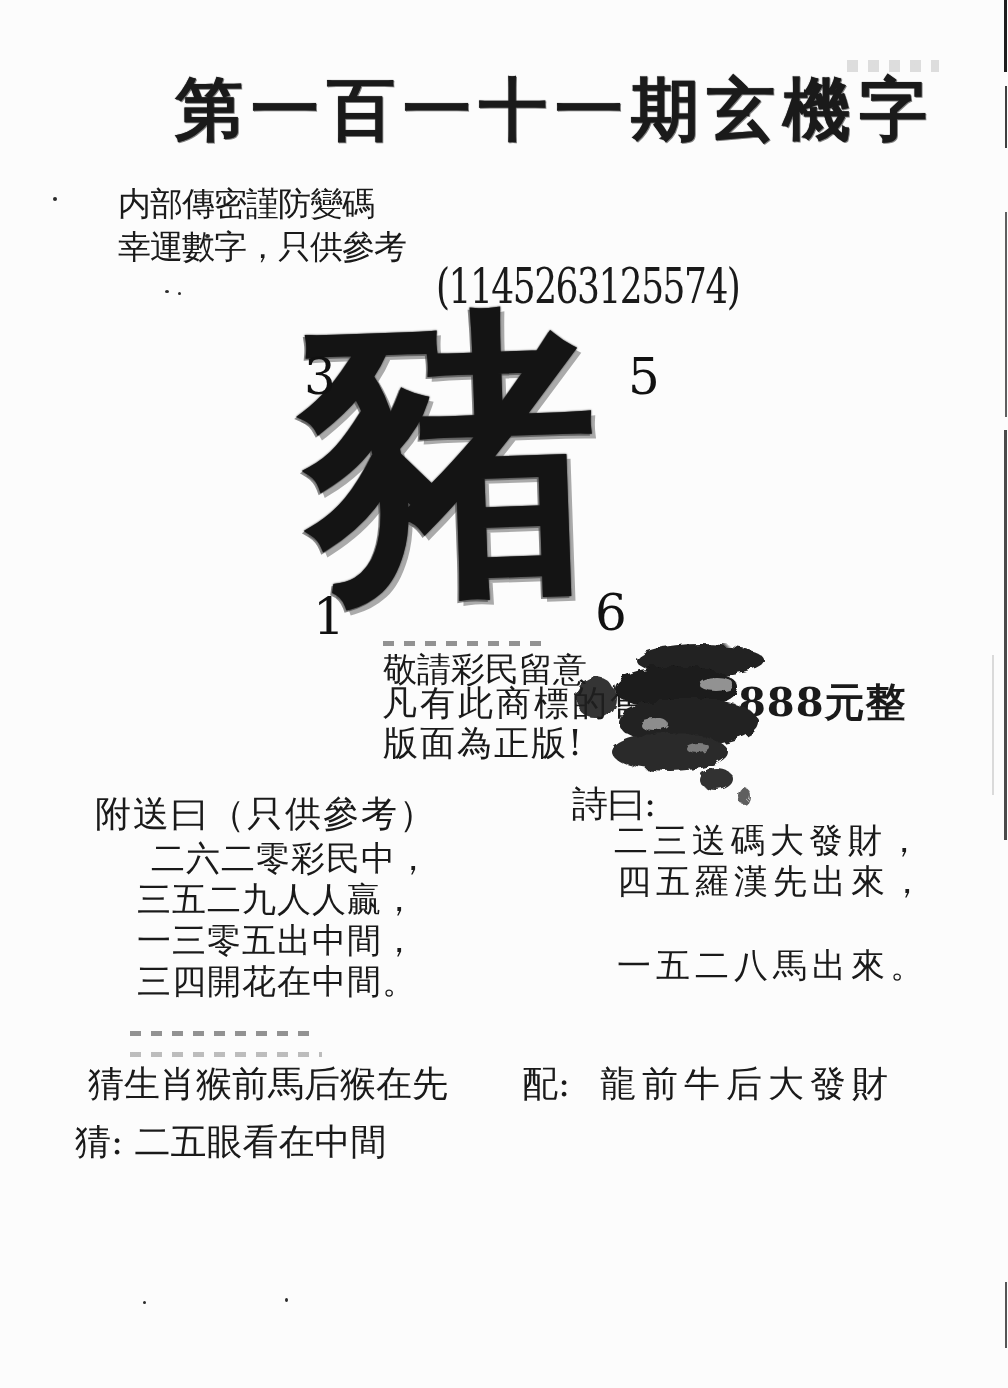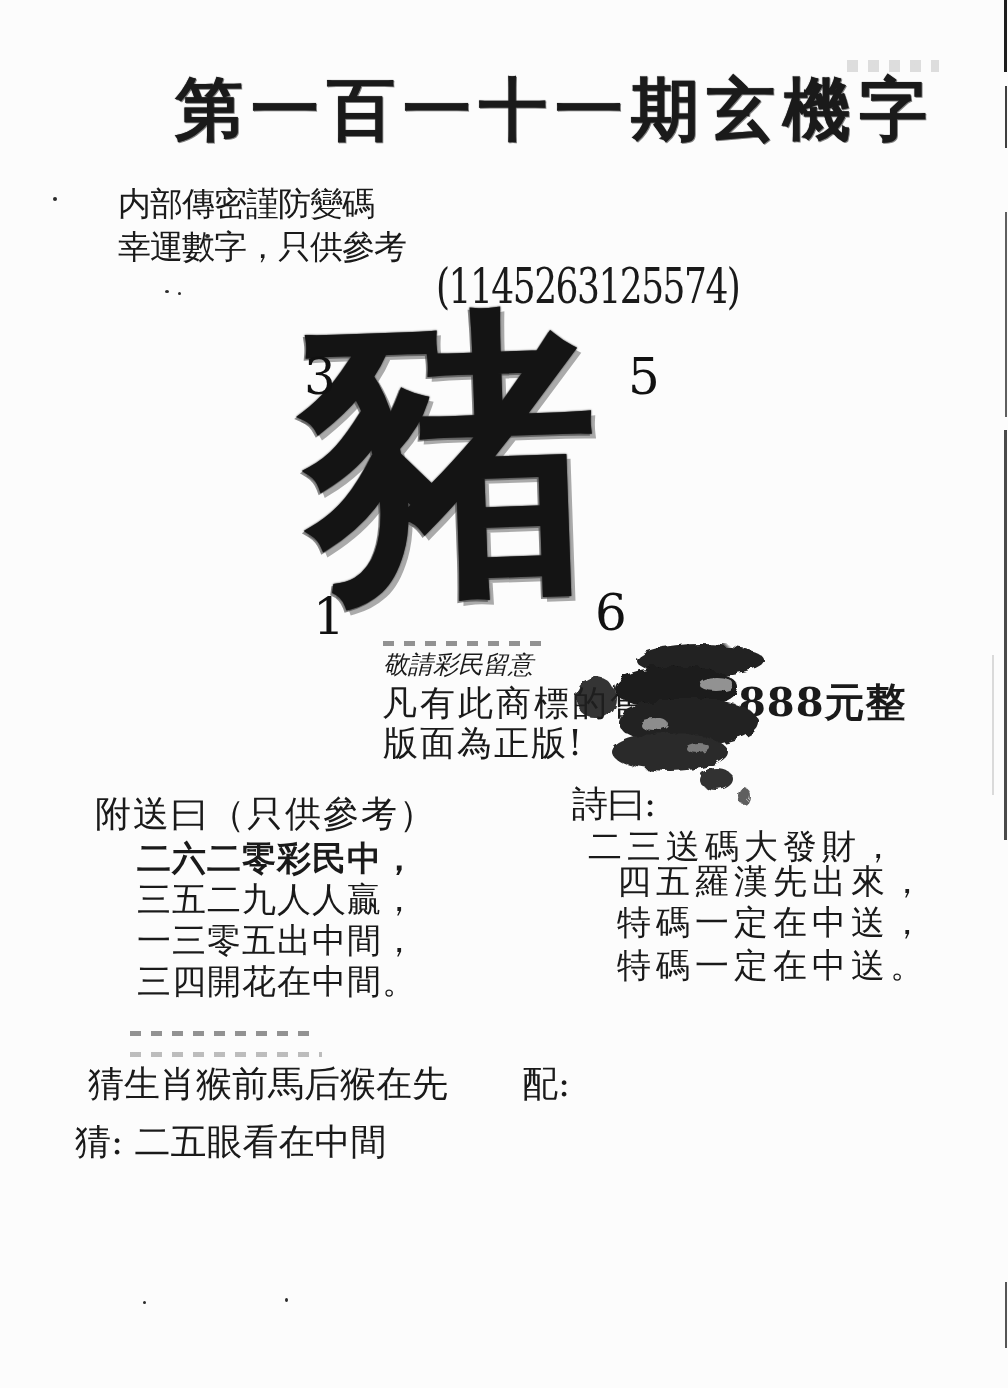--- a/index.html
+++ b/index.html
@@ -23,21 +23,21 @@
     font-size:48px;letter-spacing:-2px;
     transform:scaleX(.75);transform-origin:left top;
   }
   .bigchar{
     font-size:300px;font-weight:bold;line-height:.95;
     color:#141414;
     transform:rotate(-2deg);
     text-shadow:4px 5px 0 rgba(70,70,70,.45), -2px 2px 0 rgba(50,50,50,.55), 0 0 2px #000;
   }
   .cornernum{font-size:50px;color:#111;}
-  .notice{font-size:25px;font-style:italic;}
+  .notice{font-size:34px;}
   .notice2{font-size:35px;letter-spacing:3px;}
   .price{font-size:40px;letter-spacing:1px;font-weight:700;}
   .poemtitle{font-size:36px;letter-spacing:2px;}
   .poemline-l{font-size:34px;letter-spacing:1px;}
   .poemline-r{font-size:34px;letter-spacing:5px;}
   .guess{font-size:36px;}
   .footer{font-size:37px;letter-spacing:4px;}
   .speck{position:absolute;background:#2a2a2a;border-radius:50%;}
   .dashrow{
     position:absolute;height:5px;opacity:.75;
@@ -89,33 +89,33 @@
       <ellipse cx="158" cy="143" rx="17" ry="11" fill="#303030"></ellipse>
       <ellipse cx="186" cy="160" rx="6" ry="9" fill="#3a3a3a" opacity="0.8"></ellipse>
 
       <ellipse cx="158" cy="48" rx="17" ry="7" fill="#f6f6f6" opacity="0.55"></ellipse>
       <ellipse cx="96" cy="88" rx="14" ry="6" fill="#f6f6f6" opacity="0.5"></ellipse>
       <ellipse cx="140" cy="112" rx="12" ry="5" fill="#f6f6f6" opacity="0.4"></ellipse>
     </g>
   </svg>
 
   <div class="abs cjk poemtitle" style="left:95px;top:796px;">附送曰（只供參考）</div>
-  <div class="abs cjk poemline-l" style="left:137px;top:841px;font-weight:bold;">二六二零彩民中，</div>
+  <div class="abs cjk poemline-l" style="left:151px;top:841px;">二六二零彩民中，</div>
   <div class="abs cjk poemline-l" style="left:137px;top:882px;">三五二九人人贏，</div>
   <div class="abs cjk poemline-l" style="left:137px;top:923px;">一三零五出中間，</div>
   <div class="abs cjk poemline-l" style="left:137px;top:964px;">三四開花在中間。</div>
 
   <div class="abs cjk poemtitle" style="left:572px;top:786px;letter-spacing:0;">詩曰:</div>
-  <div class="abs cjk poemline-r" style="left:588px;top:823px;margin-top:6px;">二三送碼大發財，</div>
+  <div class="abs cjk poemline-r" style="left:614px;top:823px;">二三送碼大發財，</div>
   <div class="abs cjk poemline-r" style="left:617px;top:864px;">四五羅漢先出來，</div>
-  <div class="abs cjk poemline-r" style="left:617px;top:905px;">特碼一定在中送，</div>
-  <div class="abs cjk poemline-r" style="left:617px;top:948px;">特碼一定在中送。</div>
+  <div class="abs cjk poemline-r" style="left:617px;top:948px;">一五二八馬出來。</div>
 
   <div class="abs cjk guess" style="left:88px;top:1066px;">猜生肖猴前馬后猴在先</div>
   <div class="abs cjk guess" style="left:522px;top:1066px;">配:</div>
+  <div class="abs cjk guess" style="left:600px;top:1066px;letter-spacing:6px;">龍前牛后大發財</div>
   <div class="abs cjk guess" style="left:75px;top:1124px;">猜: 二五眼看在中間</div>
 
 
   <div class="dashrow" style="left:383px;top:641px;width:160px;"></div>
   <div class="dashrow" style="left:130px;top:1031px;width:185px;"></div>
   <div class="dashrow faint" style="left:130px;top:1052px;width:192px;"></div>
   <div class="dashrow faint" style="left:847px;top:60px;width:92px;height:12px;opacity:.22;"></div>
 
   <div class="speck" style="left:53px;top:197px;width:4px;height:4px;"></div>
   <div class="speck" style="left:205px;top:234px;width:5px;height:4px;"></div>

